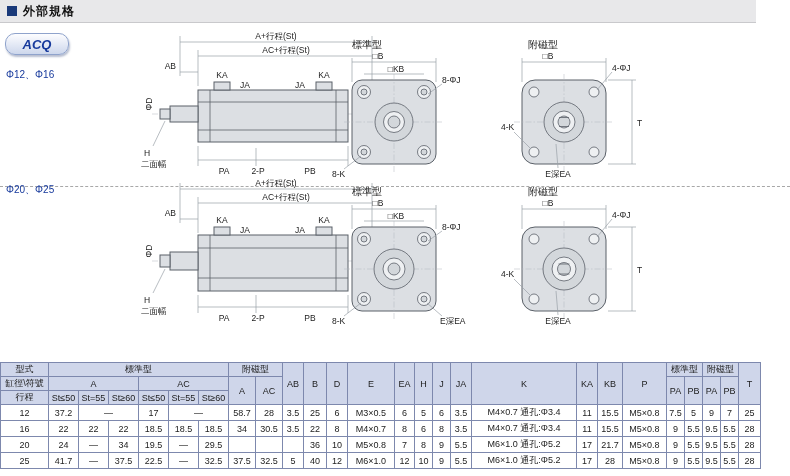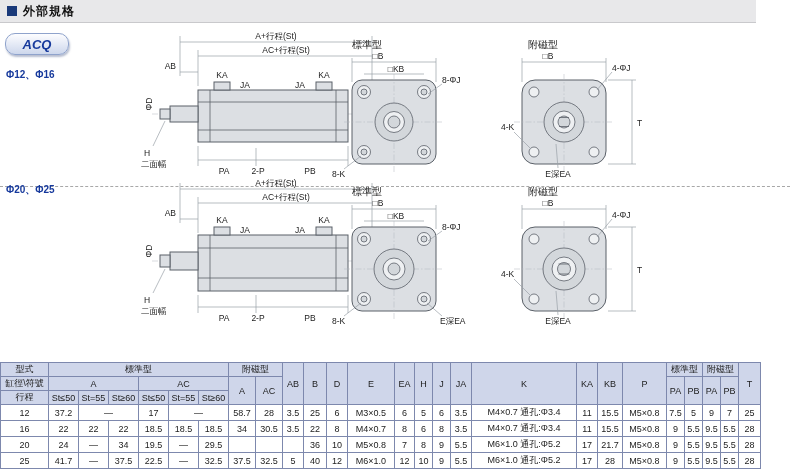--- a/index.html
+++ b/index.html
@@ -11,21 +11,21 @@
   .title-bullet { width:10px; height:10px; background:#1a3a7a; display:inline-block; }
   .page-title { font-size:12px; font-weight:bold; color:#101010; letter-spacing:1px; }
 
   .model-badge { position:absolute; left:5px; top:33px; width:64px; height:22px;
                  background:linear-gradient(180deg,#fdfdff 0%,#cdd7ec 100%);
                  border:1px solid #8fa3cc; border-radius:10px; box-shadow:1px 2px 2px rgba(50,70,120,.35);
                  display:flex; align-items:center; justify-content:center;
                  font-weight:bold; font-style:italic; font-size:13px; color:#16399c; }
 
   .section { position:absolute; left:0; width:790px; }
-  .bore-label { position:absolute; font-size:10px; font-weight:bold; color:#16399c; white-space:nowrap; }
+  .bore-label { position:absolute; font-size:10px; font-weight:normal; color:#16399c; white-space:nowrap; }
   .view-title { position:absolute; font-size:10px; color:#222; white-space:nowrap; }
   .abs { position:absolute; }
 
   .divider { position:absolute; left:0; top:186px; width:790px; height:0; border-top:1px dashed #a8a8a8; }
 
   svg text { font-size:8.5px; fill:#222; font-family:"Liberation Sans", sans-serif; }
   .dim  { stroke:#9aa0a8; stroke-width:0.7; fill:none; }
   .edge { stroke:#5a6068; stroke-width:1; fill:#dcdfe3; }
   .edge2{ stroke:#5a6068; stroke-width:0.8; fill:none; }
   .hole { stroke:#5a6068; stroke-width:0.8; fill:#eef0f2; }

